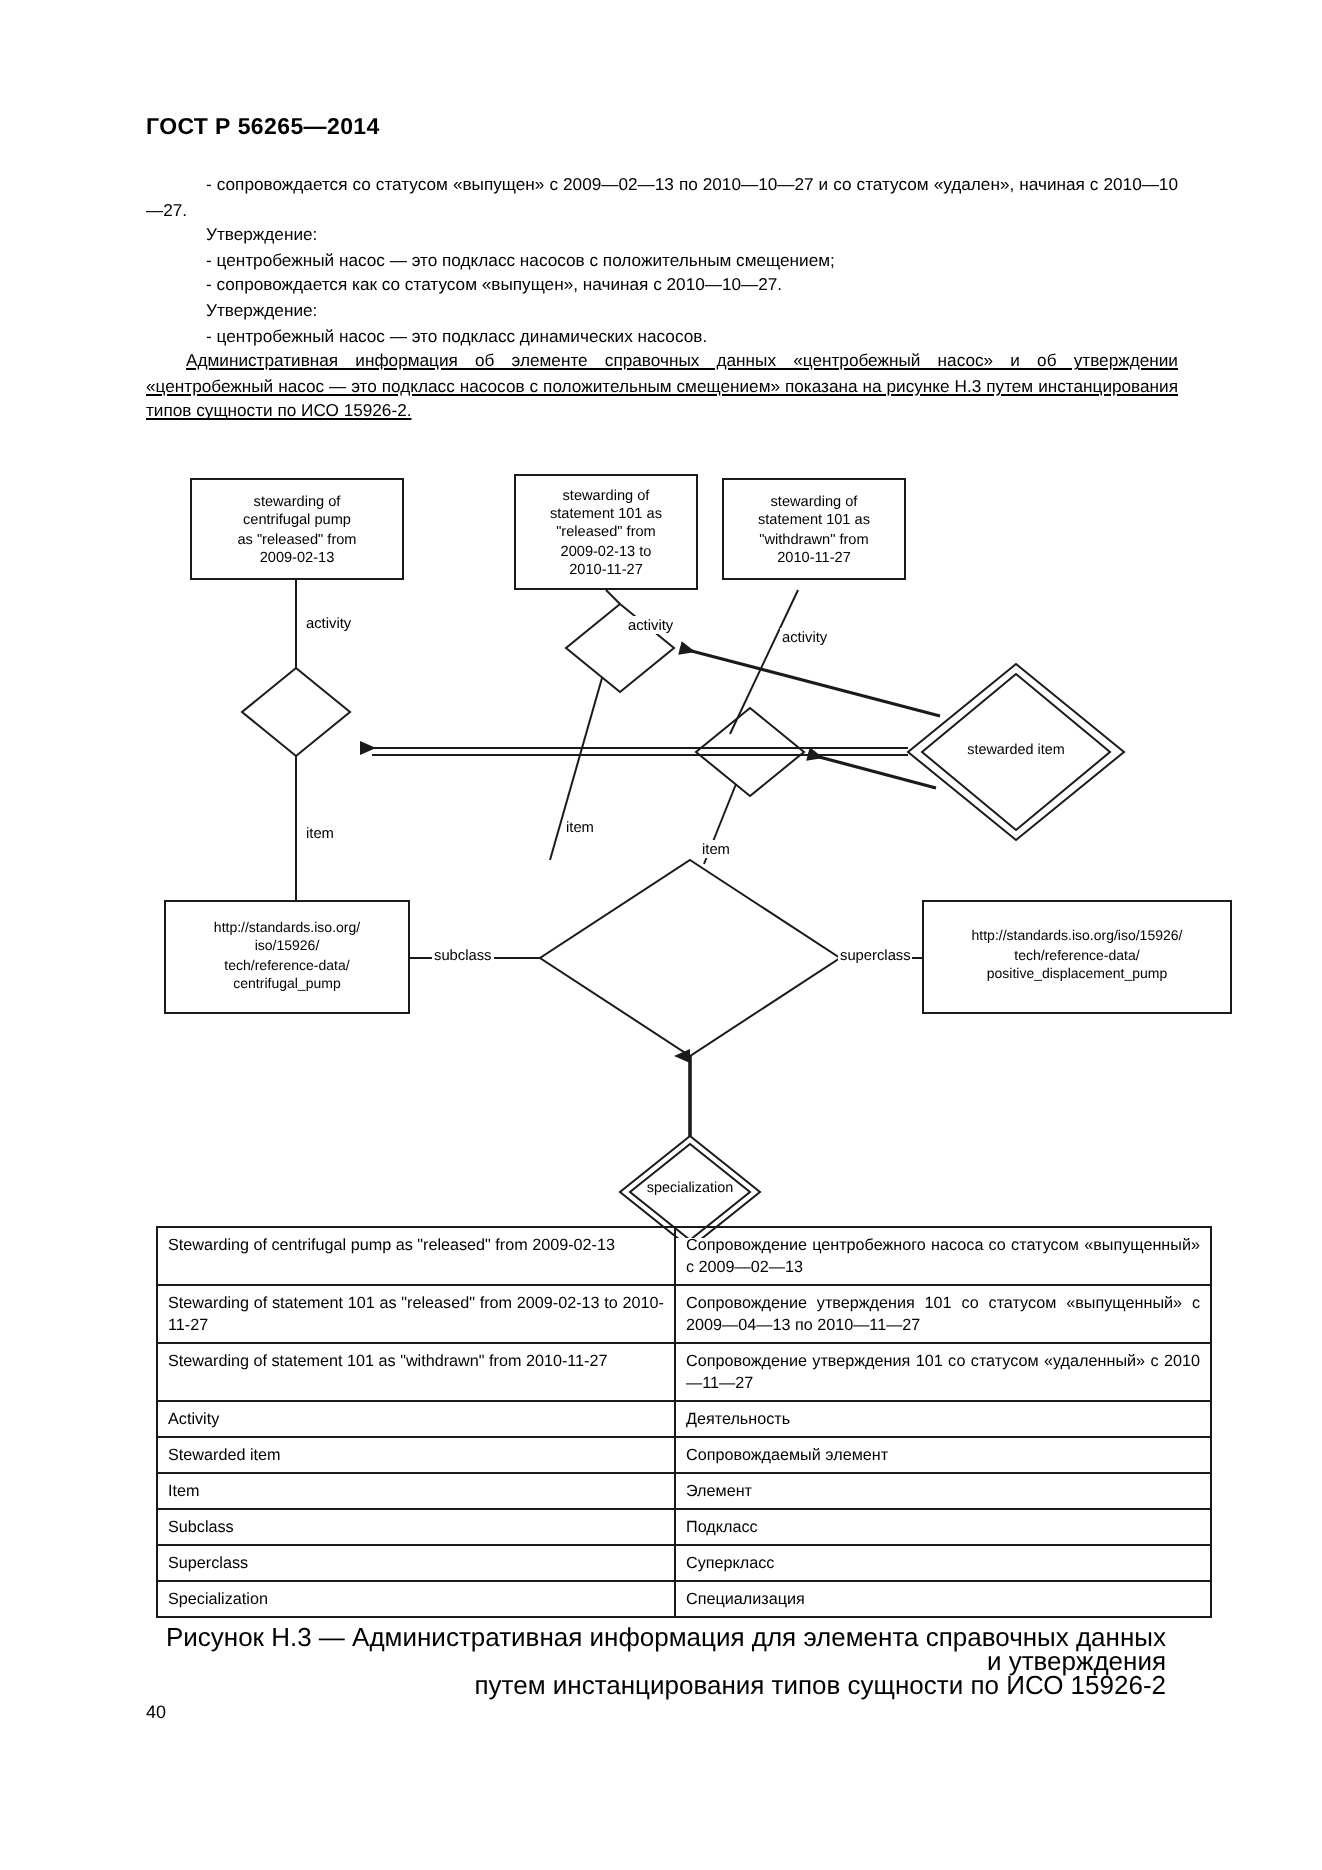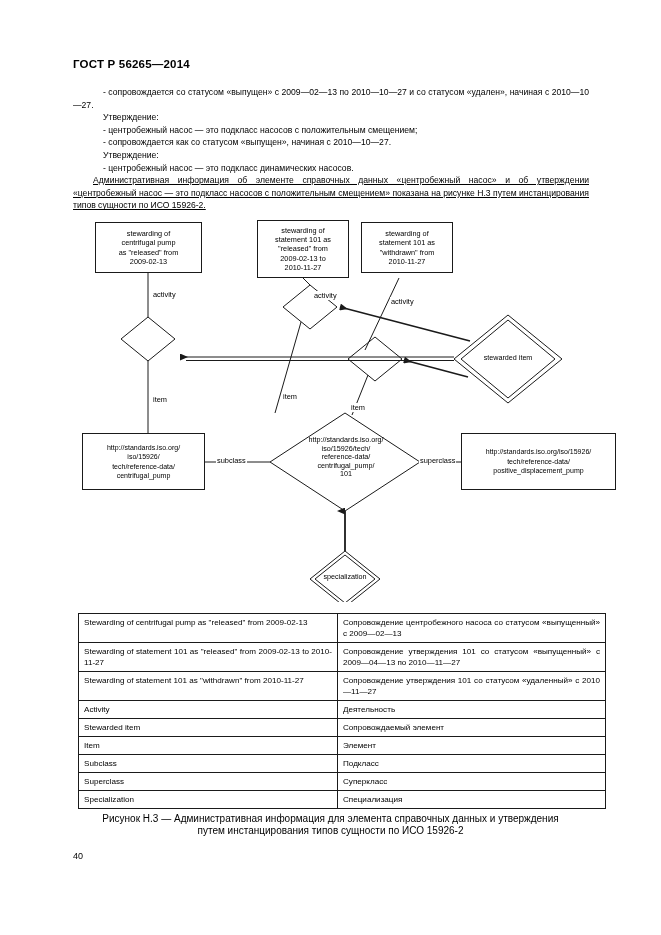--- a/index.html
+++ b/index.html
@@ -42,21 +42,21 @@
   .body-text p {
     margin: 0;
   }
   .p-indent { text-indent: 20px; text-decoration: underline; }
   .p-indent2 { text-indent: 30px; }
 
   
   #figure {
     position: absolute;
     left: 0;
-    top: 217px;
+    top: 234px;
     width: 571px;
     height: 385px;
   }
   #figure svg {
     position: absolute;
     left: 0;
     top: 0;
   }
   .node-box {
     position: absolute;
@@ -107,22 +107,22 @@
   }
   #gloss-table td.col-en { width: 248px; }
   #gloss-table td.col-ru { width: 257px; }
 
   
   .fig-caption {
     position: absolute;
     left: 78px;
     top: 813px;
     width: 505px;
-    text-align: center;
-    font-size: 10px;
+    text-align: right;
+    font-size: 13px;
     line-height: 12px;
   }
 
   
   .page-number {
     position: absolute;
     left: 73px;
     top: 851px;
     font-size: 9px;
   }
@@ -216,25 +216,20 @@
 
     <div class="node-box" style="left:82px; top:216px; width:123px; height:57px; font-size:7px; line-height:9.4px;">http://standards.iso.org/
 iso/15926/
 tech/reference-data/
 centrifugal_pump</div>
 
     <div class="node-box" style="left:461px; top:216px; width:155px; height:57px; font-size:7px; line-height:9.4px; border-width:1px;">http://standards.iso.org/iso/15926/
 tech/reference-data/
 positive_displacement_pump</div>
 
-    <div class="diamond-label" style="left:284px; top:219px; width:124px;">http://standards.iso.org/
-iso/15926/tech/
-reference-data/
-centrifugal_pump/
-101</div>
 
     <div class="diamond-label" style="left:458px; top:137px; width:100px;">stewarded item</div>
 
     <div class="diamond-label" style="left:300px; top:356px; width:90px;">specialization</div>
 
     <div class="edge-label" style="left:152px; top:73px;">activity</div>
 
     <div class="edge-label" style="left:313px; top:74px;">activity</div>
 
     <div class="edge-label" style="left:390px; top:80px;">activity</div>

